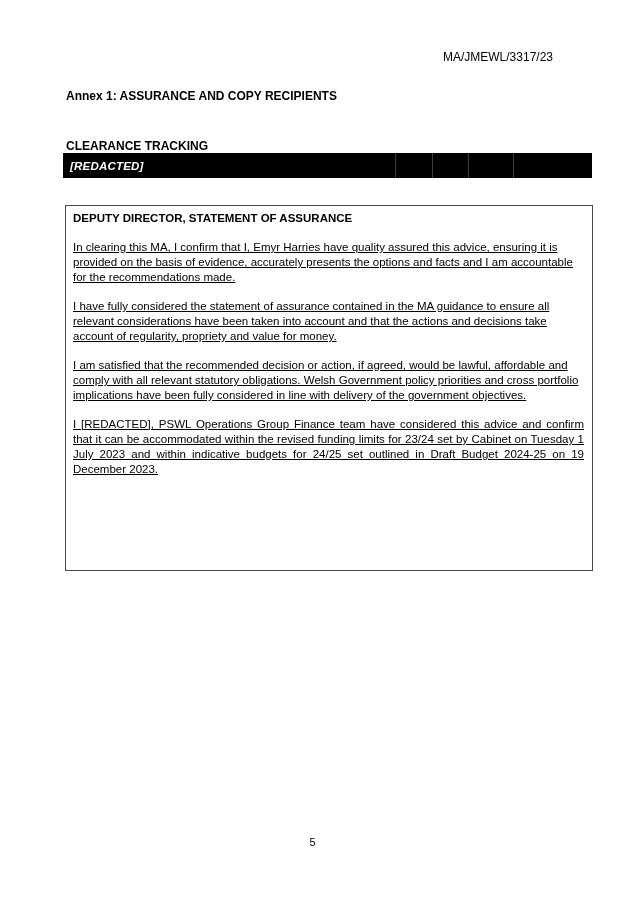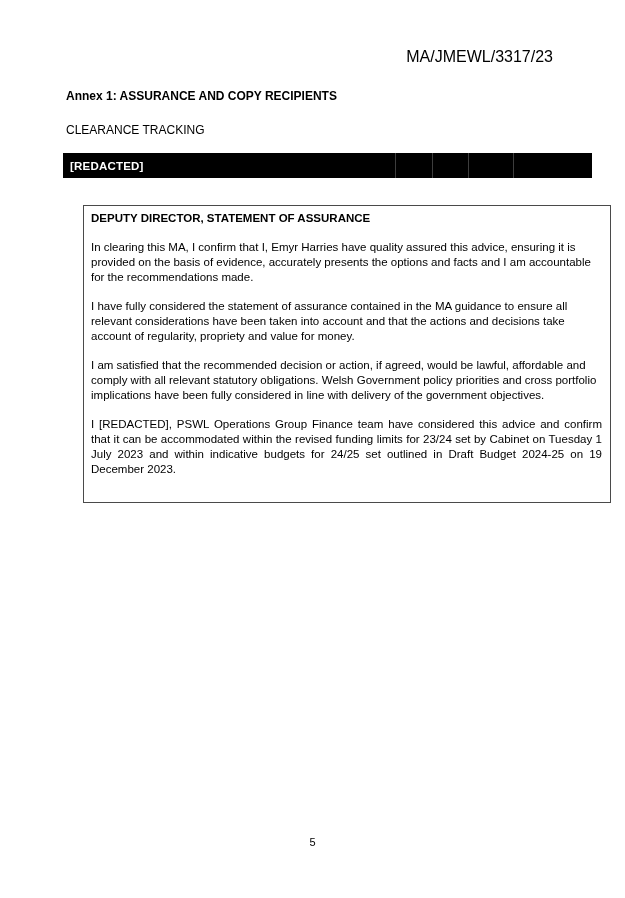--- a/index.html
+++ b/index.html
@@ -10,86 +10,86 @@
     height: 898px;
     background: #ffffff;
     font-family: "Liberation Sans", sans-serif;
     color: #000000;
     overflow: hidden;
   }
   .doc-ref {
     position: absolute;
     top: 50px;
     right: 72px;
-    font-size: 16px;
+    font-size: 12px;
     line-height: 14px;
     color: #000000;
   }
   .annex-heading {
     position: absolute;
     left: 66px;
     top: 89px;
     font-size: 12px;
     font-weight: bold;
     line-height: 14px;
     text-align: right;
   }
   .clearance-heading {
     position: absolute;
     left: 66px;
-    top: 123px;
+    top: 139px;
     font-size: 12px;
-    font-weight: normal;
+    font-weight: bold;
     line-height: 14px;
   }
   .redacted-bar {
     position: absolute;
     left: 63px;
     top: 153px;
     width: 529px;
     height: 25px;
     background: #000000;
     display: flex;
     align-items: stretch;
   }
   .redacted-bar .cell { height: 100%; background: #000000; }
-  .redacted-bar .cell.c0 { width: 332px; display: flex; align-items: center; padding-left: 7px; }
+  .redacted-bar .cell.c0 { width: 332px; display: flex; align-items: center; padding-left: 7px; font-style: italic; }
   .redacted-bar .cell.c1 { width: 37px; border-left: 1px solid #3d3d3d; }
   .redacted-bar .cell.c2 { width: 36px; border-left: 1px solid #3d3d3d; }
   .redacted-bar .cell.c3 { width: 45px; border-left: 1px solid #3d3d3d; }
   .redacted-bar .cell.c4 { width: 79px; border-left: 1px solid #3d3d3d; }
   .redacted-label {
     color: #ffffff;
     font-weight: bold;
     font-size: 11.5px;
     letter-spacing: 0.2px;
   }
   .assurance-box {
     position: absolute;
     left: 65px;
     top: 205px;
     width: 528px;
-    height: 298px;
+    height: 366px;
     border: 1.5px solid #4a4a4a;
     background: #ffffff;
     padding: 5px 8px 0 7px;
     overflow: hidden;
-    margin-left: 18px;
   }
   .box-title {
     font-size: 11.5px;
     font-weight: bold;
     line-height: 15px;
     margin-bottom: 14px;
   }
   .assurance-box p {
     font-size: 11.5px;
     line-height: 15px;
     margin-bottom: 14px;
     color: #000000;
+    text-decoration: underline;
   }
   .assurance-box p.justified { text-align: justify; }
   .page-number {
     position: absolute;
     top: 836px;
     left: 0;
     width: 100%;
     text-align: center;
     font-size: 11px;
     color: #000000;

